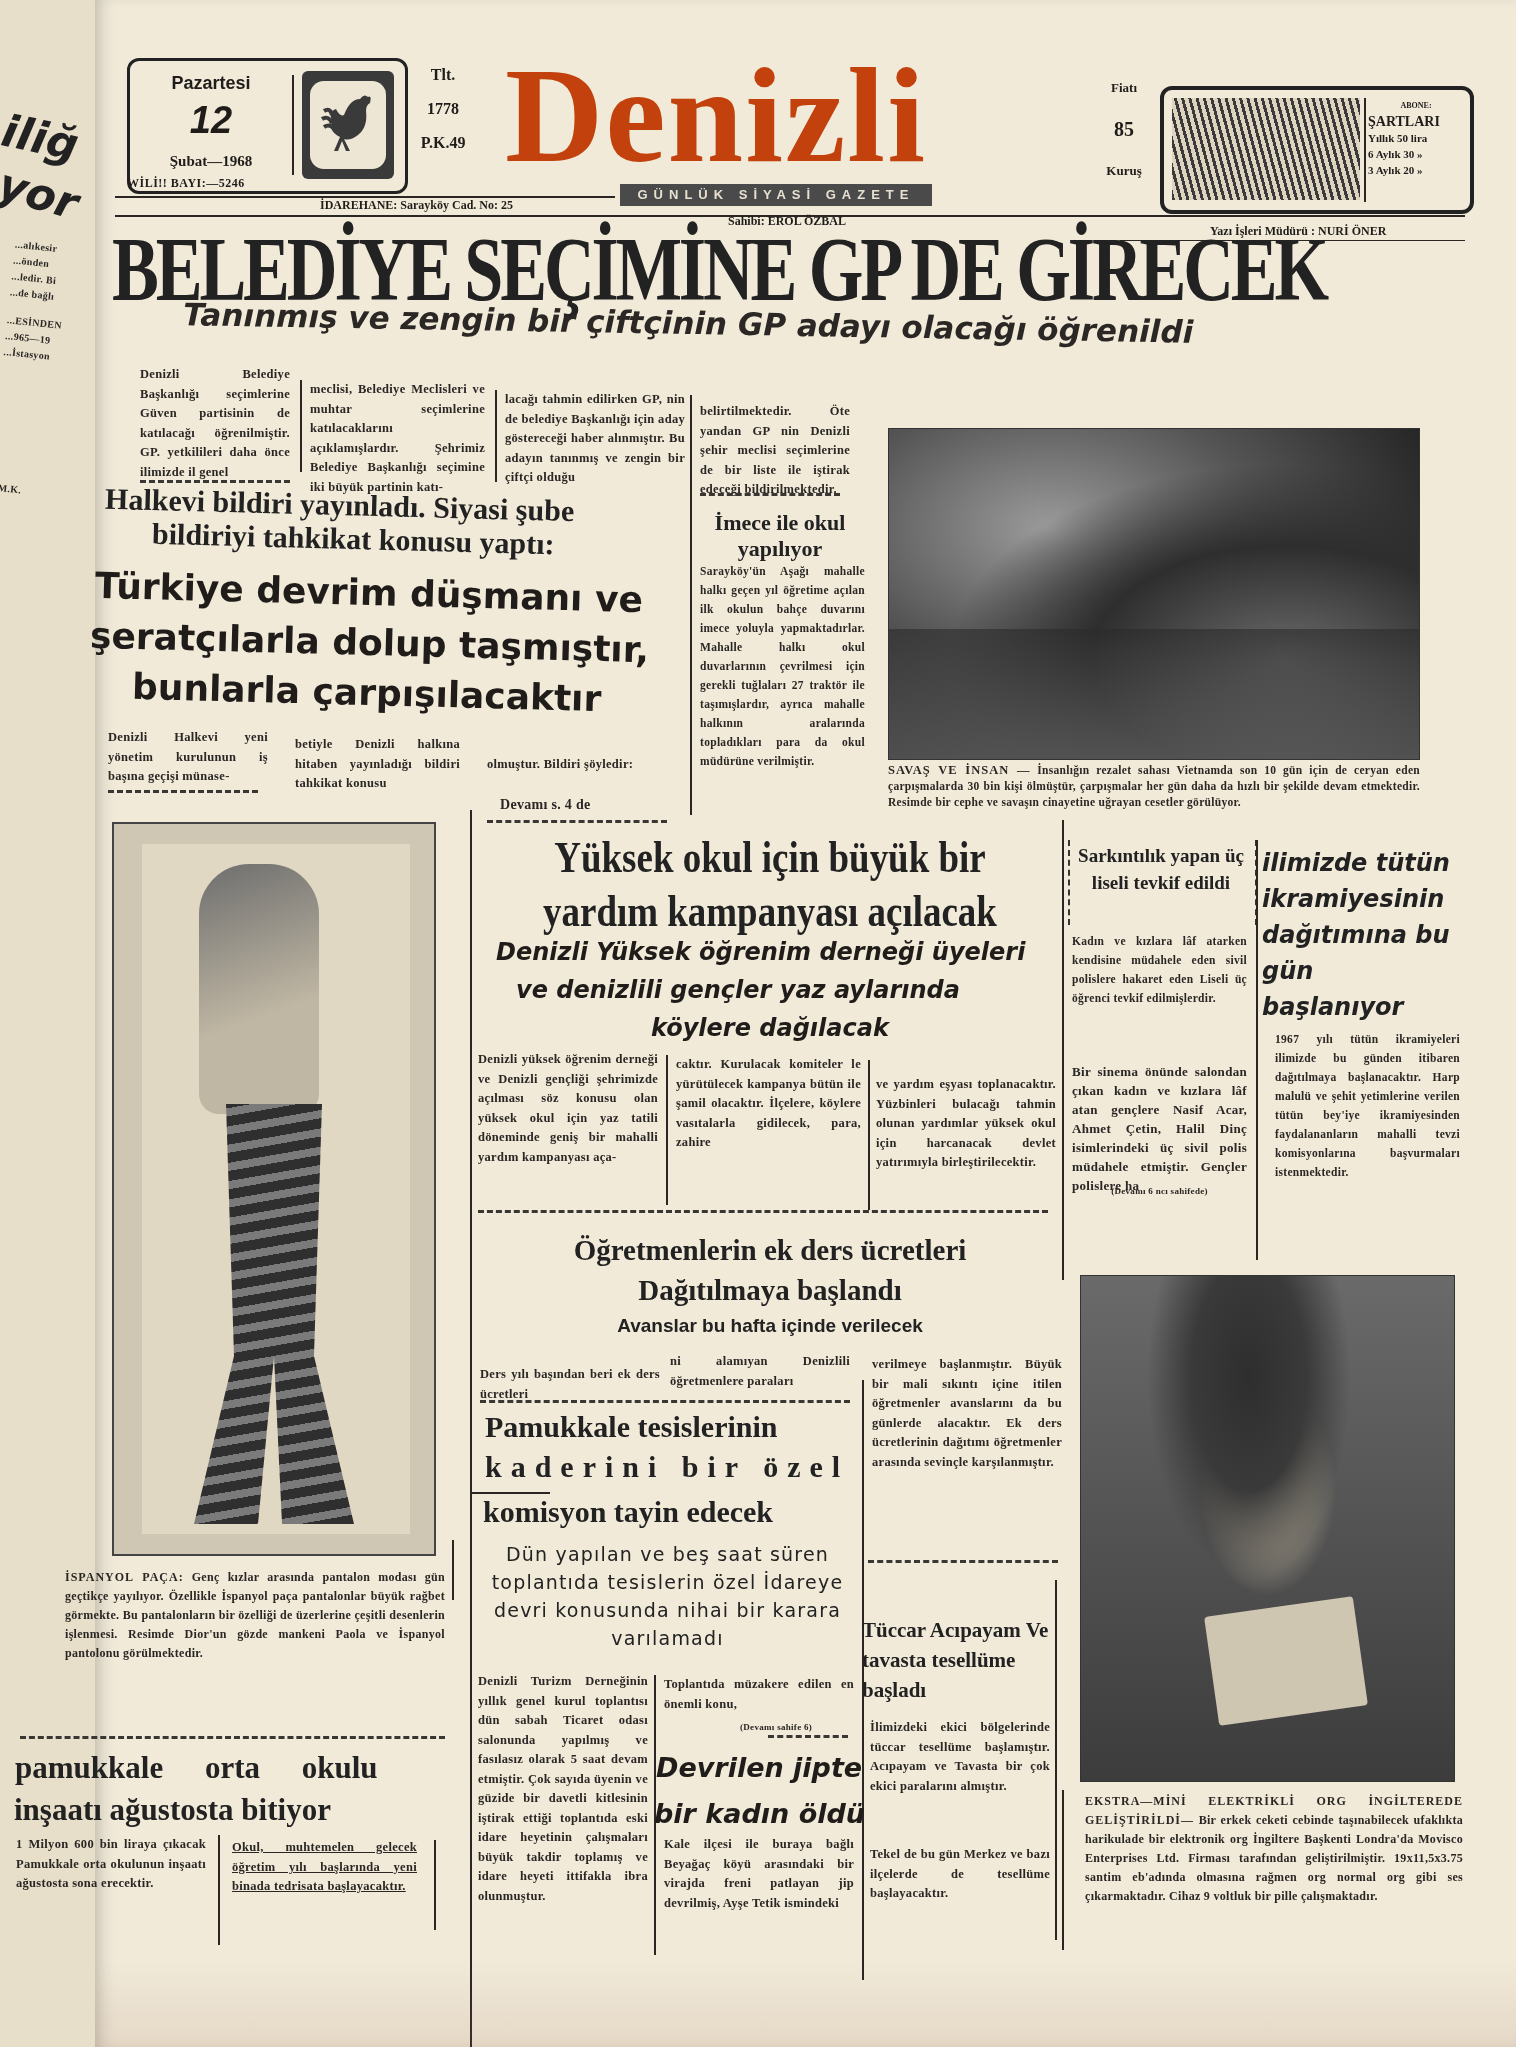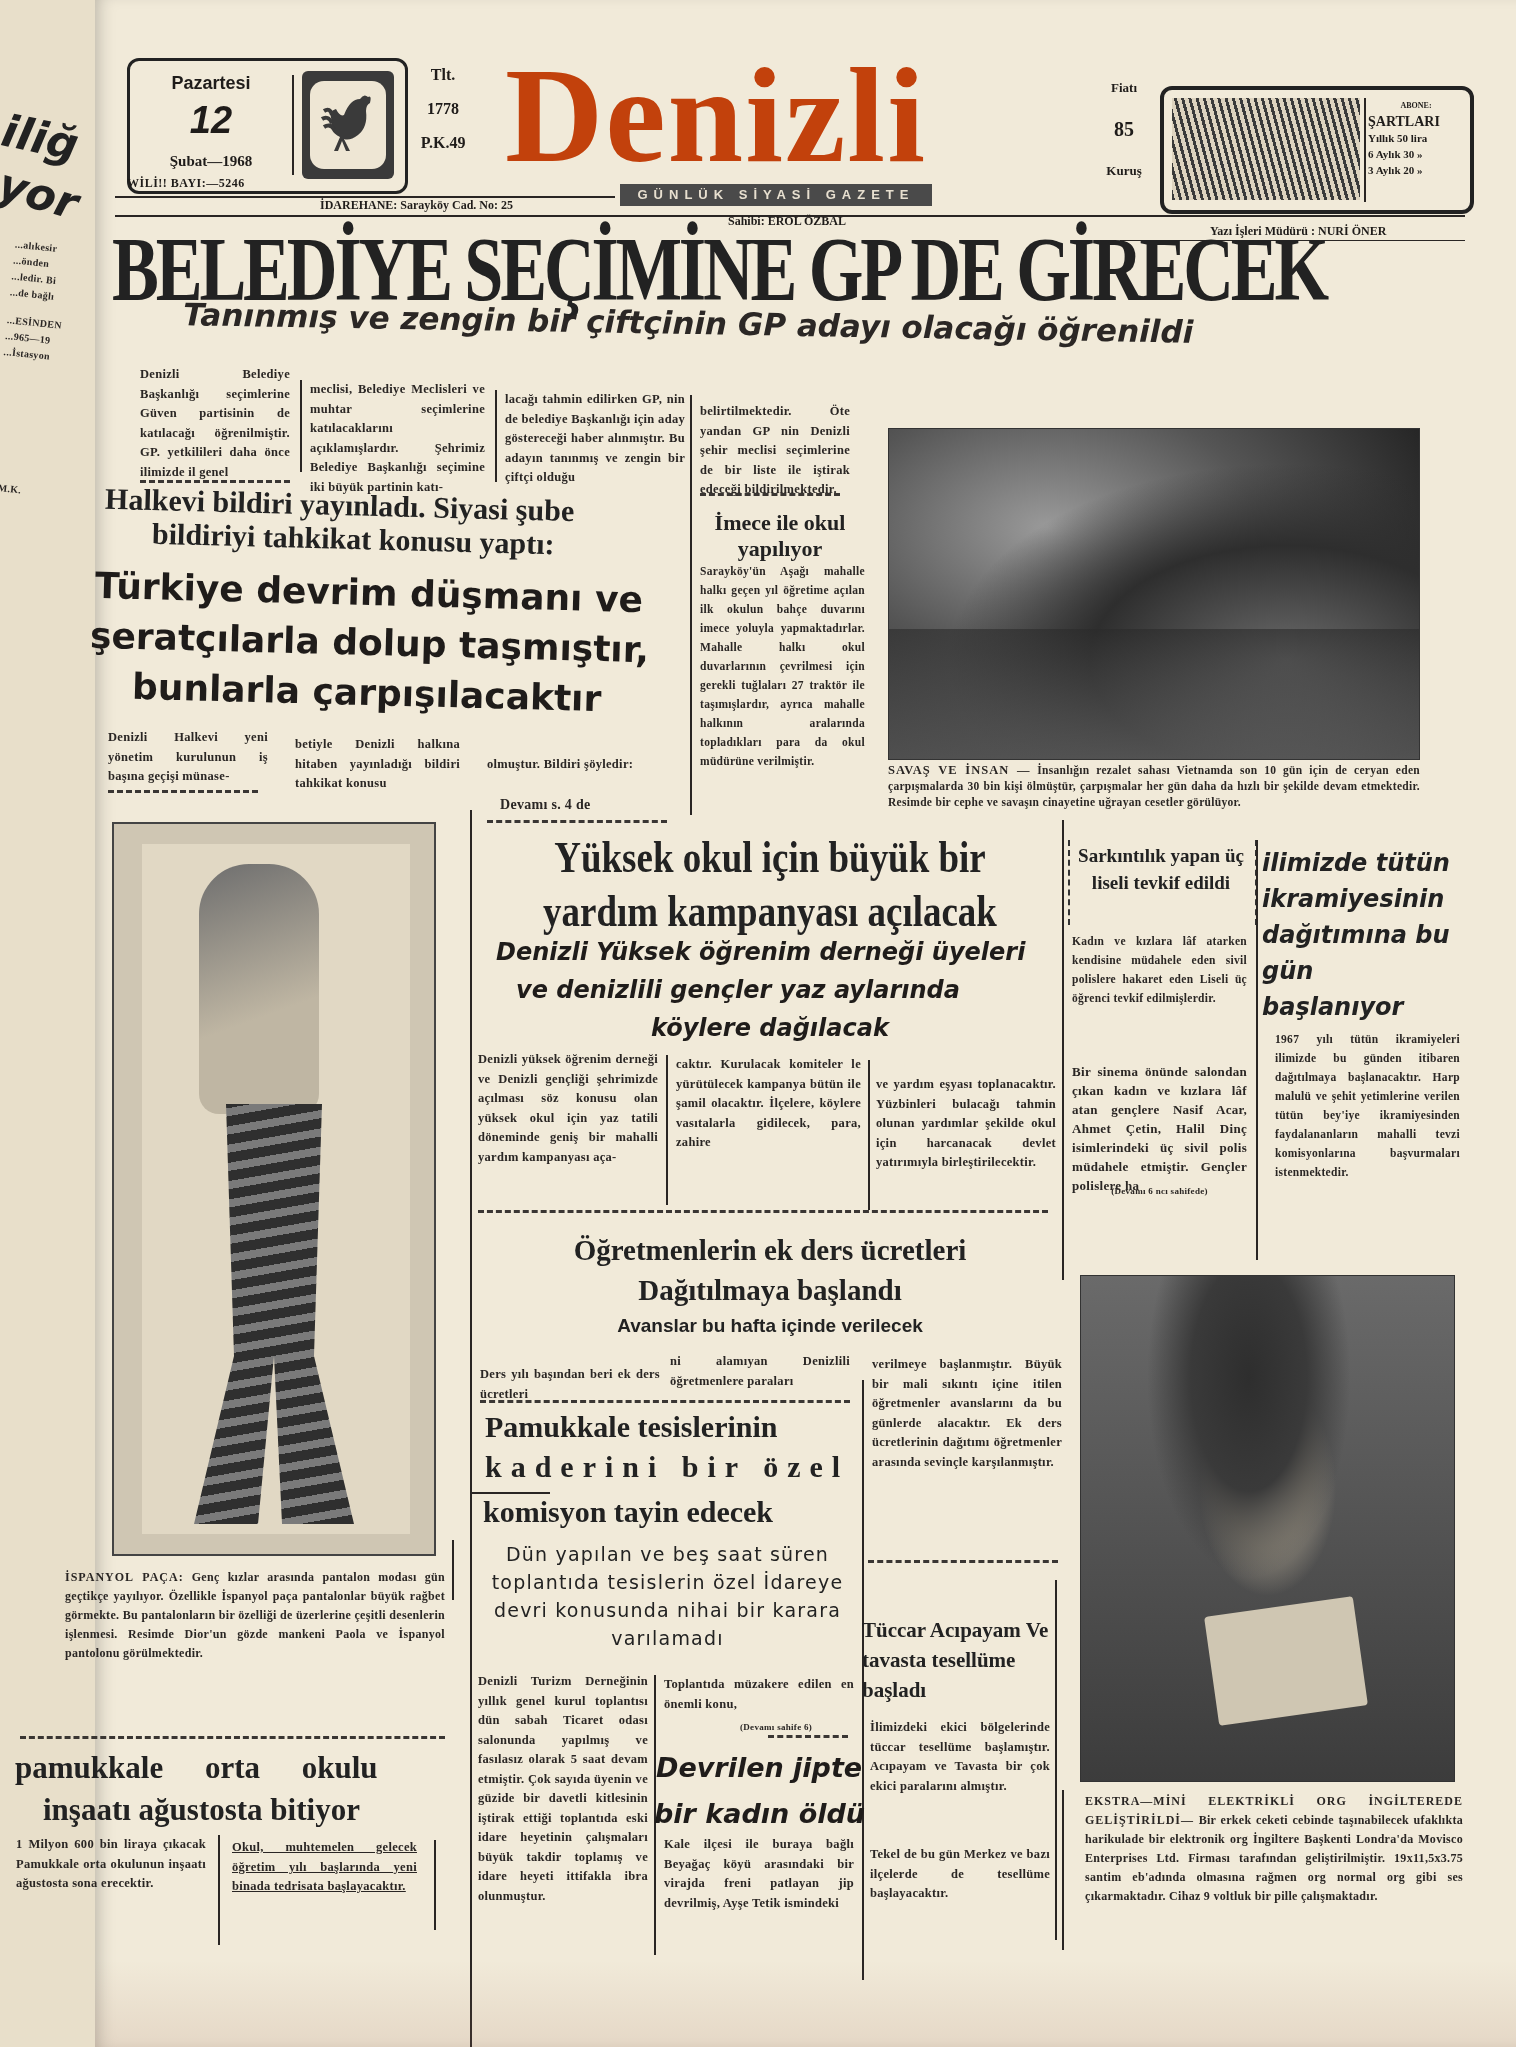--- a/index.html
+++ b/index.html
@@ -135,37 +135,37 @@
   <div style="position:absolute;left:80px;top:280px;width:160px;height:420px;background:repeating-linear-gradient(170deg,#2f2f2f 0 10px,#7a7a7a 10px 18px);clip-path:polygon(20% 0,80% 0,75% 60%,100% 100%,55% 100%,50% 60%,40% 100%,0 100%,25% 60%);"></div>
 </div>
 <div class="abs body" style="left:65px;top:1568px;width:380px;font-size:12px;line-height:19px;">
   <span style="letter-spacing:1px;">İSPANYOL PAÇA:</span>
   <span>Genç kızlar arasında pantalon modası gün geçtikçe yayılıyor. Özellikle İspanyol paça pantalonlar büyük rağbet görmekte. Bu pantalonların bir özelliği de üzerlerine çeşitli desenlerin işlenmesi. Resimde Dior'un gözde mankeni Paola ve İspanyol pantolonu görülmektedir.</span>
 </div>
 <div class="dash" style="left:20px;top:1736px;width:425px;"></div>
 <div class="vrule" style="left:452px;top:1540px;height:60px;"></div>
 
 <div class="abs headline" style="left:15px;top:1750px;width:425px;font-size:31px;word-spacing:34px;white-space:nowrap;">pamukkale orta okulu</div>
-<div class="abs headline" style="left:14px;top:1792px;font-size:31px;white-space:nowrap;margin-left:29px;">inşaatı ağustosta bitiyor</div>
+<div class="abs headline" style="left:14px;top:1792px;font-size:31px;white-space:nowrap;">inşaatı ağustosta bitiyor</div>
 <div class="abs body" style="left:16px;top:1835px;width:190px;">1 Milyon 600 bin liraya çıkacak Pamukkale orta okulunun inşaatı ağustosta sona erecektir.</div>
 <div class="vrule" style="left:218px;top:1835px;height:110px;"></div>
 <div class="abs body" style="left:232px;top:1838px;width:185px;text-decoration:underline;">Okul, muhtemelen gelecek öğretim yılı başlarında yeni binada tedrisata başlayacaktır.</div>
 <div class="vrule" style="left:434px;top:1840px;height:90px;"></div>
 
 <div class="vrule" style="left:470px;top:810px;height:1237px;"></div>
 <div class="abs headline center" style="left:480px;top:830px;width:580px;font-size:44px;line-height:56px;transform:scaleX(.84);">Yüksek okul için büyük bir</div>
 <div class="abs headline center" style="left:480px;top:884px;width:580px;font-size:44px;line-height:56px;transform:scaleX(.84);">yardım kampanyası açılacak</div>
 <div class="abs italic-sans" style="left:496px;top:938px;font-size:24px;white-space:nowrap;">Denizli Yüksek öğrenim derneği üyeleri</div>
 <div class="abs italic-sans" style="left:516px;top:976px;font-size:24px;white-space:nowrap;">ve denizlili gençler yaz aylarında</div>
 <div class="abs italic-sans center" style="left:480px;top:1014px;width:580px;font-size:24px;">köylere dağılacak</div>
 <div class="abs body" style="left:478px;top:1050px;width:180px;">Denizli yüksek öğrenim derneği ve Denizli gençliği şehrimizde açılması söz konusu olan yüksek okul için yaz tatili döneminde geniş bir mahalli yardım kampanyası aça-</div>
 <div class="vrule" style="left:666px;top:1055px;height:150px;"></div>
 <div class="abs body" style="left:676px;top:1055px;width:185px;">caktır. Kurulacak komiteler le yürütülecek kampanya bütün ile şamil olacaktır. İlçelere, köylere vasıtalarla gidilecek, para, zahire</div>
 <div class="vrule" style="left:868px;top:1060px;height:150px;"></div>
-<div class="abs body" style="left:876px;top:1075px;width:180px;">ve yardım eşyası toplanacaktır. Yüzbinleri bulacağı tahmin olunan yardımlar şekilde okul için harcanacak devlet yatırımıyla birleştirilecektir.</div>
+<div class="abs body" style="left:876px;top:1075px;width:180px;">ve yardım eşyası toplanacaktır. Yüzbinleri bulacağı tahmin olunan yardımlar yüksek okul için harcanacak devlet yatırımıyla birleştirilecektir.</div>
 <div class="dash" style="left:478px;top:1210px;width:570px;"></div>
 <div class="vrule" style="left:1062px;top:820px;height:460px;"></div>
 
 <div class="abs" style="left:1068px;top:840px;width:185px;height:85px;border-left:2px dashed #333;border-right:2px dashed #333;"></div>
 <div class="abs headline center" style="left:1072px;top:842px;width:178px;font-size:19px;line-height:27px;">Sarkıntılık yapan üç liseli tevkif edildi</div>
 <div class="abs body" style="left:1072px;top:932px;width:175px;font-size:11.5px;line-height:19px;">Kadın ve kızlara lâf atarken kendisine müdahele eden sivil polislere hakaret eden Liseli üç öğrenci tevkif edilmişlerdir.</div>
 <div class="abs body" style="left:1072px;top:1062px;width:175px;font-size:13px;line-height:19px;">Bir sinema önünde salondan çıkan kadın ve kızlara lâf atan gençlere Nasif Acar, Ahmet Çetin, Halil Dinç isimlerindeki üç sivil polis müdahele etmiştir. Gençler polislere ha</div>
 <div class="abs body center" style="left:1072px;top:1158px;width:175px;font-size:9px;margin-top:24px;">(Devamı 6 ncı sahifede)</div>
 <div class="vrule" style="left:1256px;top:840px;height:420px;"></div>
 

